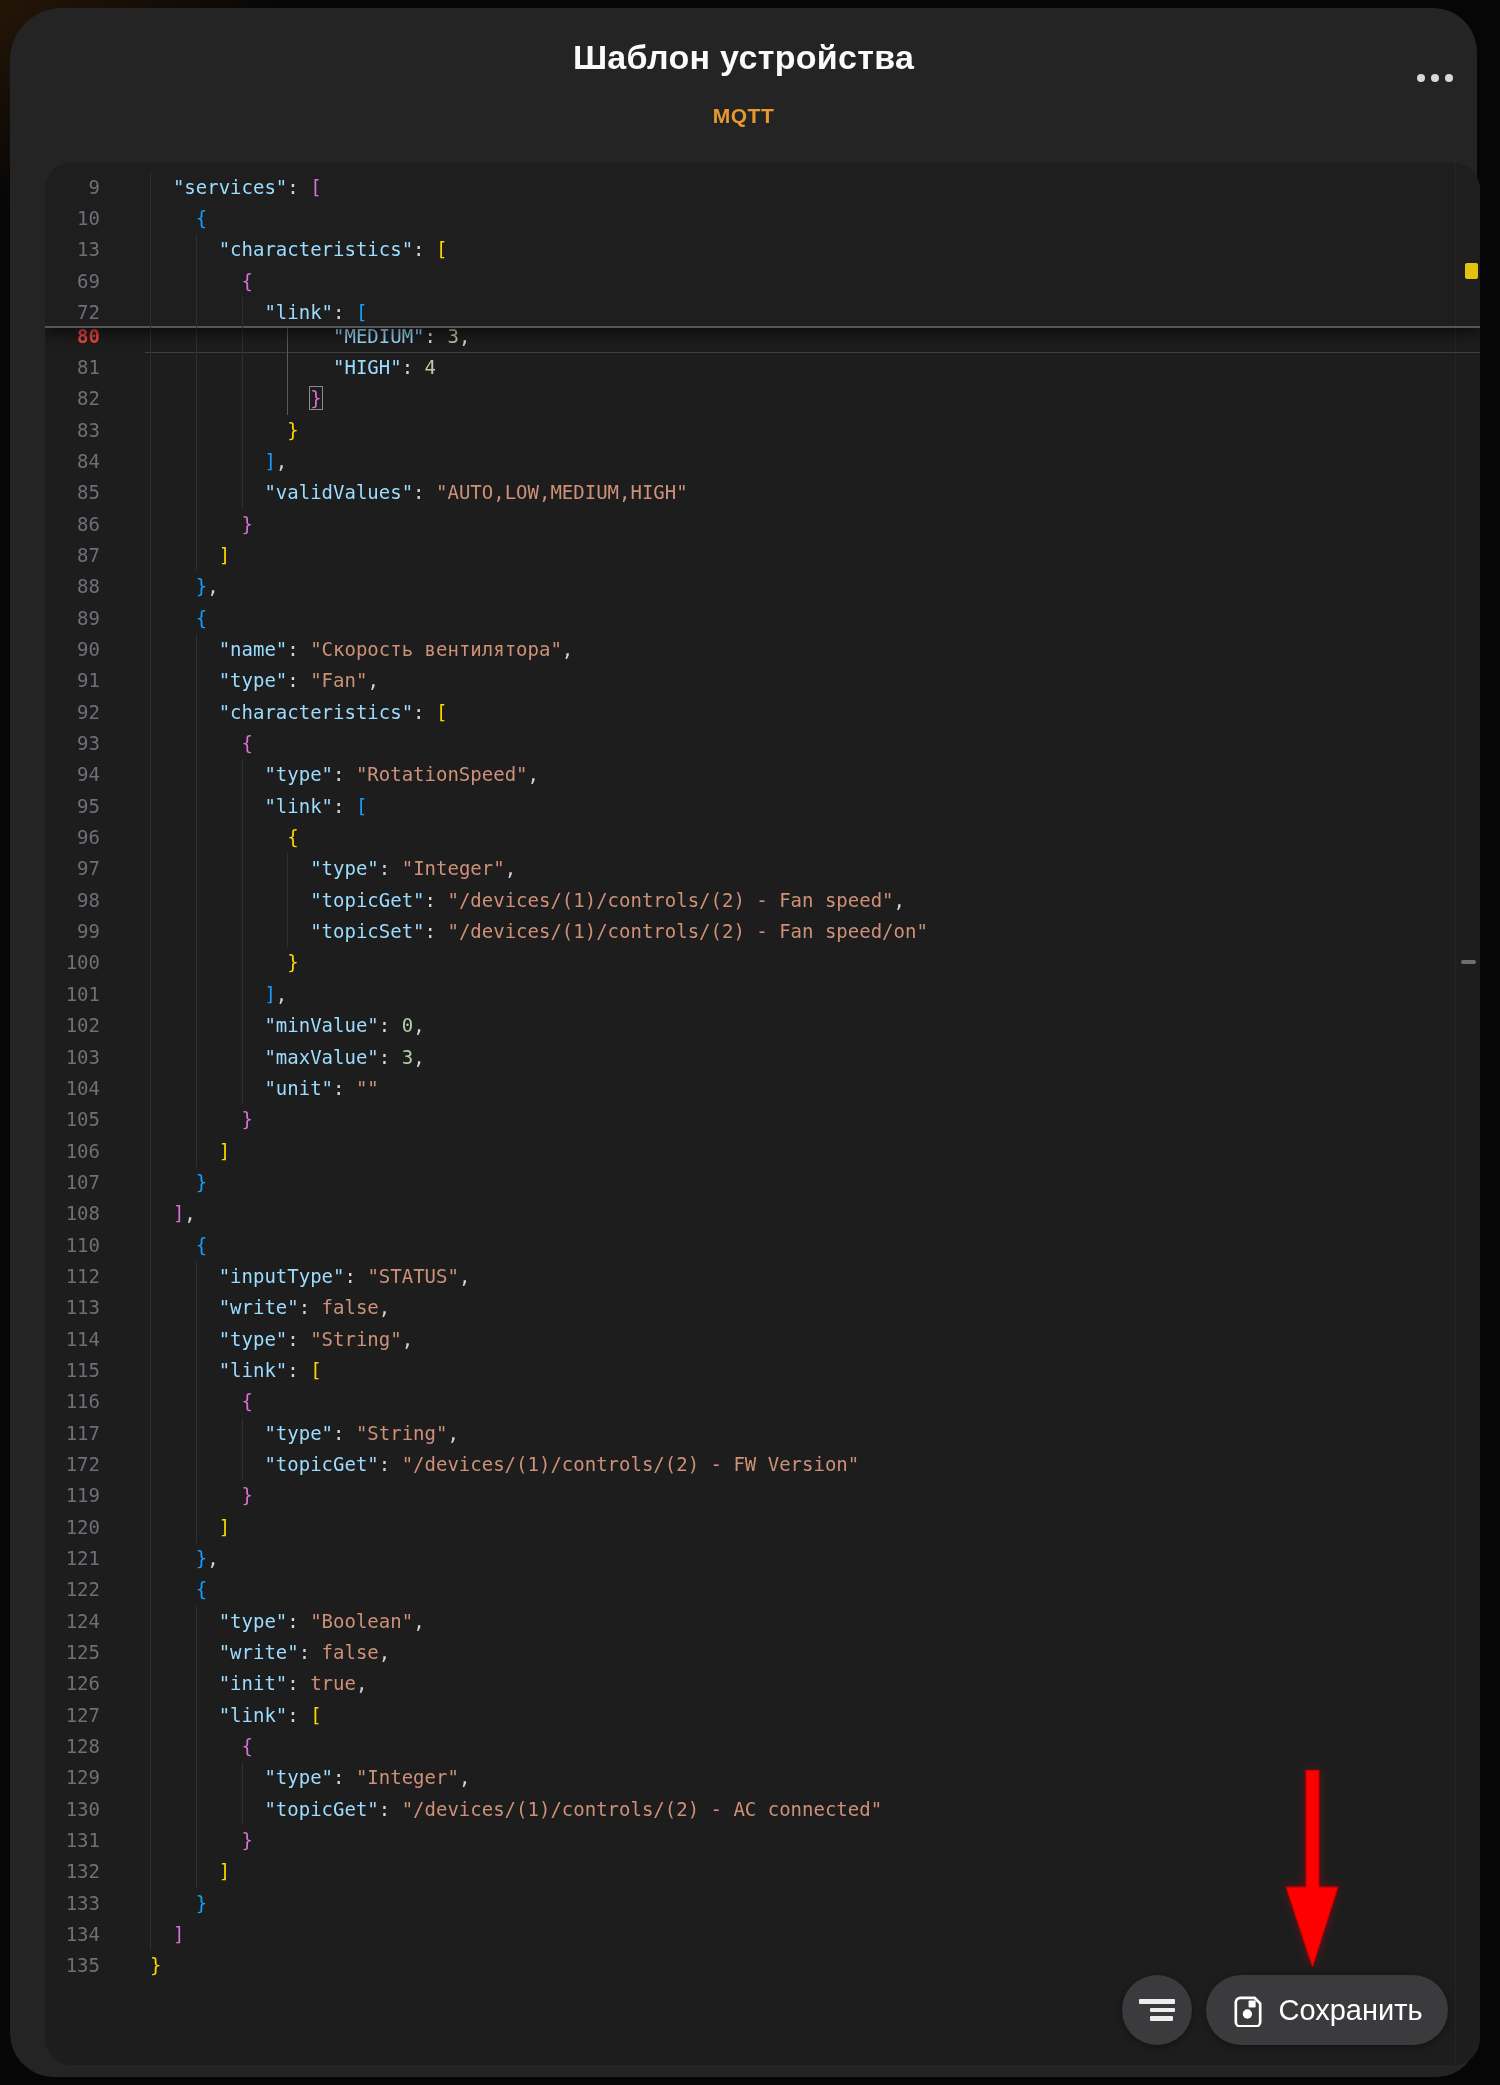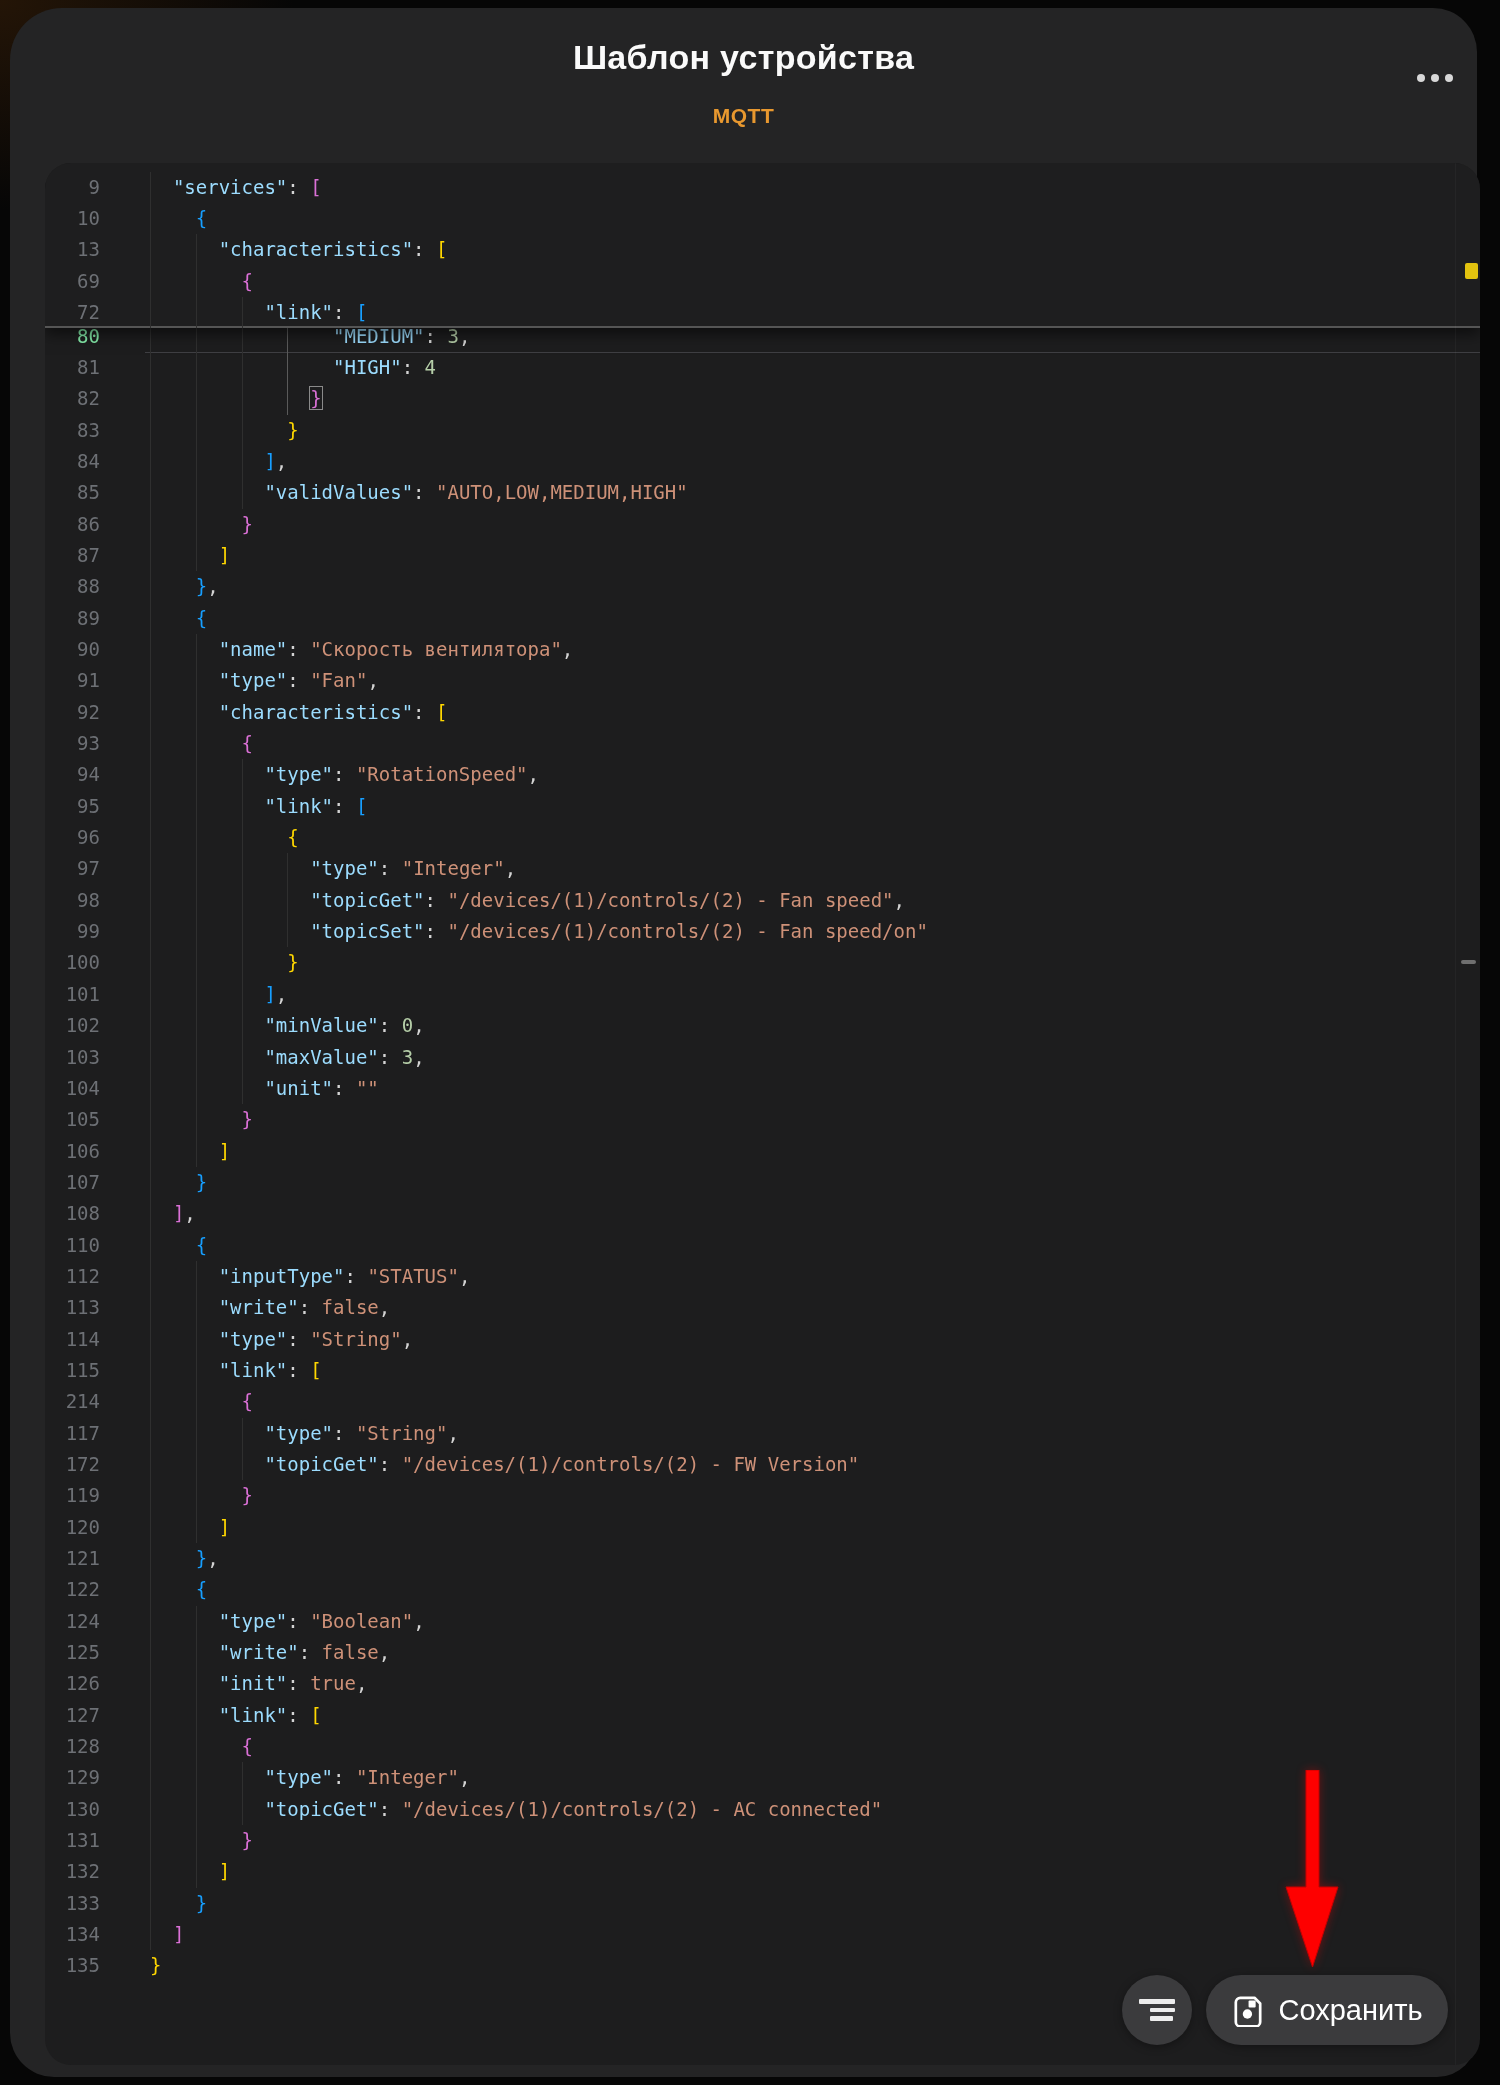--- a/index.html
+++ b/index.html
@@ -38,21 +38,21 @@
   .guide.active{background:#5a5a5a;}
   .tk-k{color:var(--c-key,#9CDCFE);}
   .tk-s{color:var(--c-str,#CE9178);}
   .tk-b{color:var(--c-str,#CE9178);}
   .tk-n{color:var(--c-num,#B5CEA8);}
   .tk-p{color:var(--c-pun,#D4D4D4);}
   .tk-g{color:var(--c-b1,#FFD700);}
   .tk-o{color:var(--c-b2,#DA70D6);}
   .tk-u{color:var(--c-b3,#179FFF);}
   .bm{outline:1px solid #8a8a8a;}
-  .line.cur .ln{color:#86efac;font-weight:400;text-align:right;}
+  .line.cur .ln{color:#ef4444;font-weight:700;text-align:right;}
   .line.cur::after{content:"";position:absolute;left:100px;right:-24px;bottom:-1px;height:1px;background:#3f3f43;}
   .ruler{position:absolute;top:0;right:0;bottom:0;width:24px;z-index:6;border-left:1px solid rgba(255,255,255,.035);}
   .ruler .marker{position:absolute;left:9px;top:100px;width:13px;height:16px;background:var(--c-mark,#E3C30F);border-radius:2px;}
   .ruler .thumb{position:absolute;left:5px;top:797px;width:15px;height:4px;background:#6f6f6f;border-radius:2px;}
   
   .fab-circle{position:absolute;left:1112px;top:1967px;width:70px;height:70px;border-radius:50%;
     background:#3B3B3D;border:none;cursor:pointer;display:flex;align-items:center;justify-content:center;
     box-shadow:0 2px 8px rgba(0,0,0,.35);}
   .fmt-icon{width:36px;height:22px;position:relative;}
   .fmt-icon i{position:absolute;height:4.5px;background:#EDEDED;border-radius:1px;display:block;}
@@ -110,21 +110,21 @@
         <div class="line"><span class="ln">104</span><span class="code"><span class="guide" style="left: 0px;"></span><span class="guide" style="left: 45.76px;"></span><span class="guide" style="left: 91.52px;"></span><span>          <span class="tk-k">"unit"</span><span class="tk-p">: </span><span class="tk-s">""</span></span></span></div>
         <div class="line"><span class="ln">105</span><span class="code"><span class="guide" style="left: 0px;"></span><span class="guide" style="left: 45.76px;"></span><span>        <span class="tk-o">}</span></span></span></div>
         <div class="line"><span class="ln">106</span><span class="code"><span class="guide" style="left: 0px;"></span><span class="guide" style="left: 45.76px;"></span><span>      <span class="tk-g">]</span></span></span></div>
         <div class="line"><span class="ln">107</span><span class="code"><span class="guide" style="left: 0px;"></span><span>    <span class="tk-u">}</span></span></span></div>
         <div class="line"><span class="ln">108</span><span class="code"><span class="guide" style="left: 0px;"></span><span>  <span class="tk-o">]</span><span class="tk-p">,</span></span></span></div>
         <div class="line"><span class="ln">110</span><span class="code"><span class="guide" style="left: 0px;"></span><span>    <span class="tk-u">{</span></span></span></div>
         <div class="line"><span class="ln">112</span><span class="code"><span class="guide" style="left: 0px;"></span><span class="guide" style="left: 45.76px;"></span><span>      <span class="tk-k">"inputType"</span><span class="tk-p">: </span><span class="tk-s">"STATUS"</span><span class="tk-p">,</span></span></span></div>
         <div class="line"><span class="ln">113</span><span class="code"><span class="guide" style="left: 0px;"></span><span class="guide" style="left: 45.76px;"></span><span>      <span class="tk-k">"write"</span><span class="tk-p">: </span><span class="tk-b">false</span><span class="tk-p">,</span></span></span></div>
         <div class="line"><span class="ln">114</span><span class="code"><span class="guide" style="left: 0px;"></span><span class="guide" style="left: 45.76px;"></span><span>      <span class="tk-k">"type"</span><span class="tk-p">: </span><span class="tk-s">"String"</span><span class="tk-p">,</span></span></span></div>
         <div class="line"><span class="ln">115</span><span class="code"><span class="guide" style="left: 0px;"></span><span class="guide" style="left: 45.76px;"></span><span>      <span class="tk-k">"link"</span><span class="tk-p">: </span><span class="tk-g">[</span></span></span></div>
-        <div class="line"><span class="ln">214</span><span class="code"><span class="guide" style="left: 0px;"></span><span class="guide" style="left: 45.76px;"></span><span>        <span class="tk-o">{</span></span></span></div>
+        <div class="line"><span class="ln">116</span><span class="code"><span class="guide" style="left: 0px;"></span><span class="guide" style="left: 45.76px;"></span><span>        <span class="tk-o">{</span></span></span></div>
         <div class="line"><span class="ln">117</span><span class="code"><span class="guide" style="left: 0px;"></span><span class="guide" style="left: 45.76px;"></span><span class="guide" style="left: 91.52px;"></span><span>          <span class="tk-k">"type"</span><span class="tk-p">: </span><span class="tk-s">"String"</span><span class="tk-p">,</span></span></span></div>
         <div class="line"><span class="ln">172</span><span class="code"><span class="guide" style="left: 0px;"></span><span class="guide" style="left: 45.76px;"></span><span class="guide" style="left: 91.52px;"></span><span>          <span class="tk-k">"topicGet"</span><span class="tk-p">: </span><span class="tk-s">"/devices/(1)/controls/(2) - FW Version"</span></span></span></div>
         <div class="line"><span class="ln">119</span><span class="code"><span class="guide" style="left: 0px;"></span><span class="guide" style="left: 45.76px;"></span><span>        <span class="tk-o">}</span></span></span></div>
         <div class="line"><span class="ln">120</span><span class="code"><span class="guide" style="left: 0px;"></span><span class="guide" style="left: 45.76px;"></span><span>      <span class="tk-g">]</span></span></span></div>
         <div class="line"><span class="ln">121</span><span class="code"><span class="guide" style="left: 0px;"></span><span>    <span class="tk-u">}</span><span class="tk-p">,</span></span></span></div>
         <div class="line"><span class="ln">122</span><span class="code"><span class="guide" style="left: 0px;"></span><span>    <span class="tk-u">{</span></span></span></div>
         <div class="line"><span class="ln">124</span><span class="code"><span class="guide" style="left: 0px;"></span><span class="guide" style="left: 45.76px;"></span><span>      <span class="tk-k">"type"</span><span class="tk-p">: </span><span class="tk-s">"Boolean"</span><span class="tk-p">,</span></span></span></div>
         <div class="line"><span class="ln">125</span><span class="code"><span class="guide" style="left: 0px;"></span><span class="guide" style="left: 45.76px;"></span><span>      <span class="tk-k">"write"</span><span class="tk-p">: </span><span class="tk-b">false</span><span class="tk-p">,</span></span></span></div>
         <div class="line"><span class="ln">126</span><span class="code"><span class="guide" style="left: 0px;"></span><span class="guide" style="left: 45.76px;"></span><span>      <span class="tk-k">"init"</span><span class="tk-p">: </span><span class="tk-b">true</span><span class="tk-p">,</span></span></span></div>
         <div class="line"><span class="ln">127</span><span class="code"><span class="guide" style="left: 0px;"></span><span class="guide" style="left: 45.76px;"></span><span>      <span class="tk-k">"link"</span><span class="tk-p">: </span><span class="tk-g">[</span></span></span></div>

